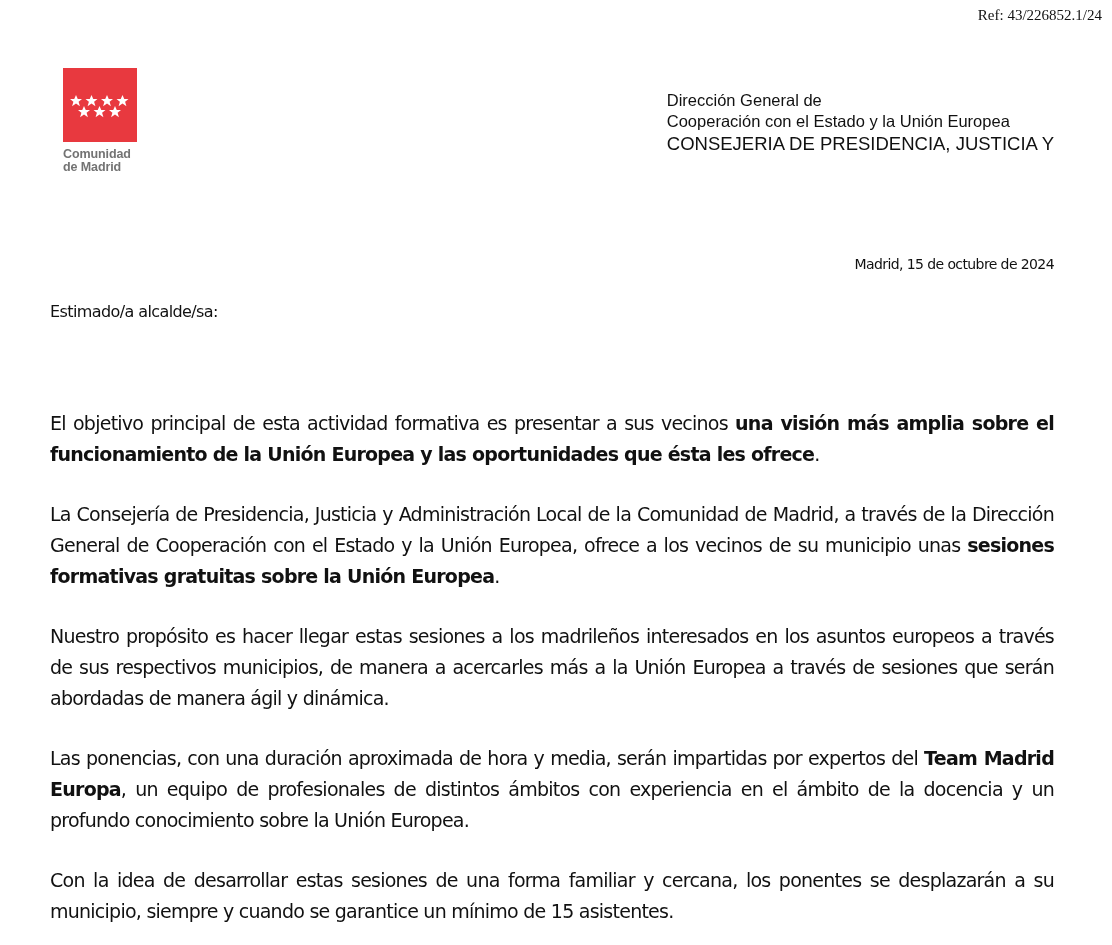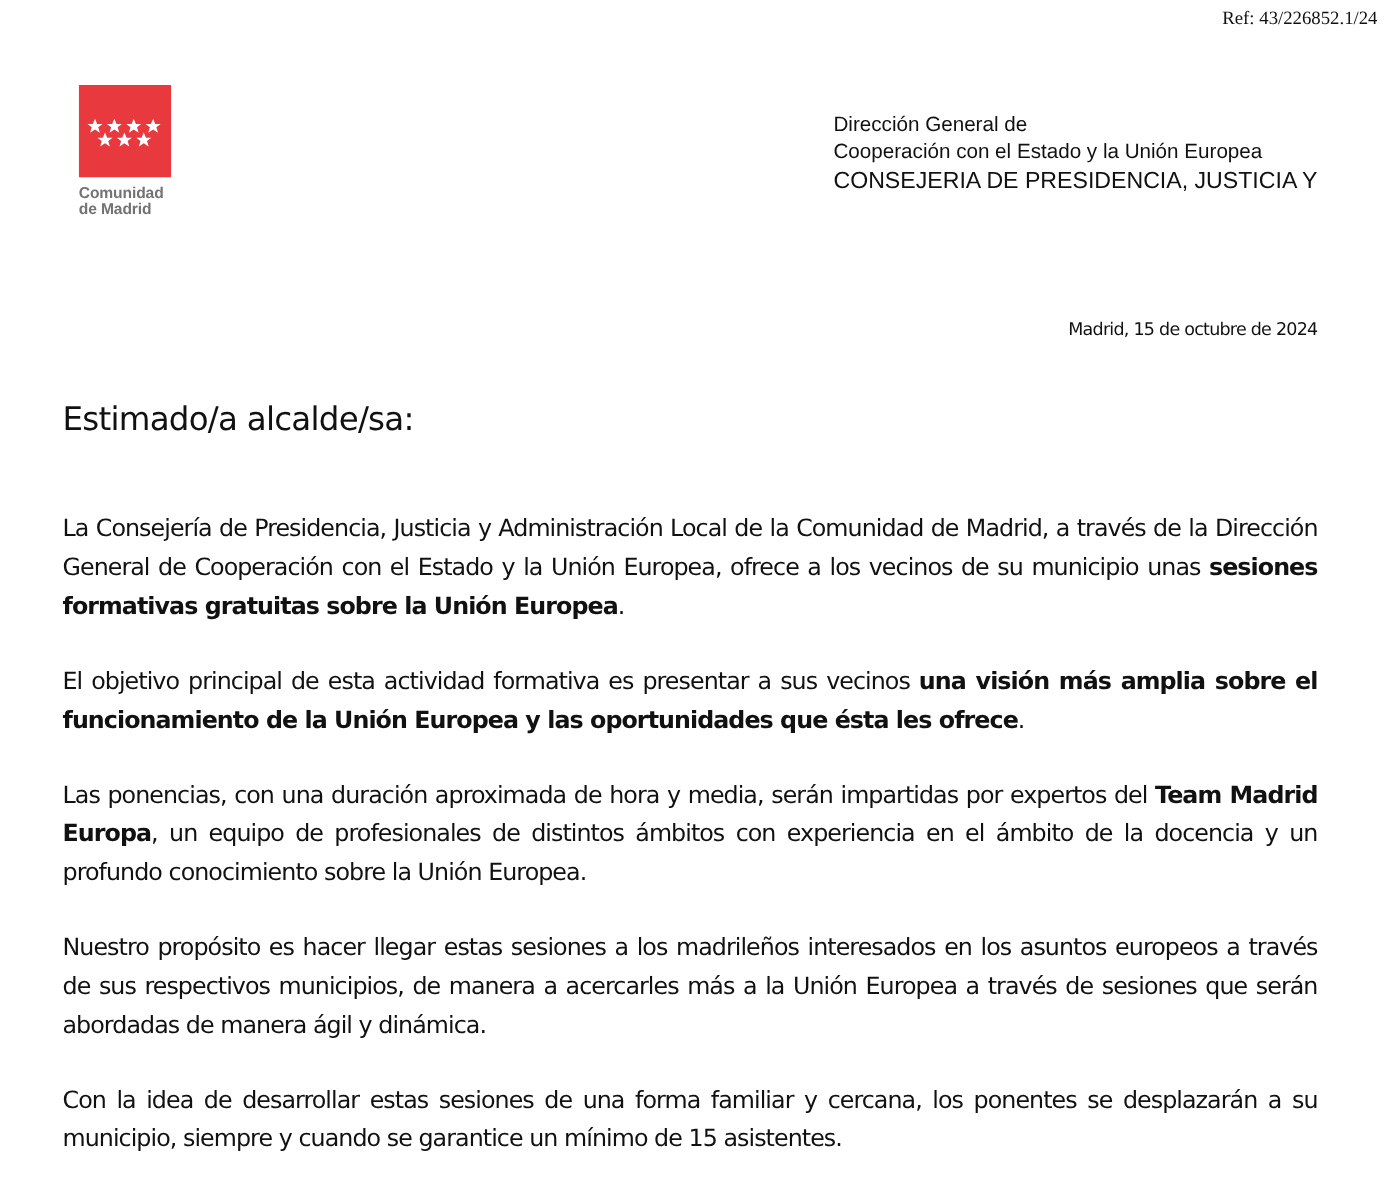--- a/index.html
+++ b/index.html
@@ -22,22 +22,22 @@
     position: absolute; right: 58px; top: 90px; text-align: left;
     font-family: "Liberation Sans", sans-serif; color: #111;
   }
   .org .l1, .org .l2 { font-size: 16.5px; line-height: 21px; }
   .org .l3, .org .l4 { font-size: 18.5px; line-height: 23px; }
   .date {
     position: absolute; right: 58px; top: 256px;
     font-family: "DejaVu Sans", sans-serif; font-size: 14px; letter-spacing: -0.6px;
   }
   .salutation {
-    position: absolute; left: 50px; top: 321px;
-    font-family: "DejaVu Sans", sans-serif; font-size: 26px; letter-spacing: -0.6px;
+    position: absolute; left: 50px; top: 302px;
+    font-family: "DejaVu Sans", sans-serif; font-size: 16px; letter-spacing: -0.6px;
   }
   .body-text {
     position: absolute; left: 50px; width: 1004px; top: 408px;
     font-family: "DejaVu Sans", sans-serif; font-size: 19px; line-height: 31px;
     letter-spacing: -0.75px; text-align: justify;
   }
   .body-text p { margin: 0 0 29px 0; }
   .body-text b { font-weight: bold; }
 </style>
 </head>
@@ -71,18 +71,18 @@
   <div class="l1">Dirección General de</div>
   <div class="l2">Cooperación con el Estado y la Unión Europea</div>
   <div class="l3">CONSEJERIA DE PRESIDENCIA, JUSTICIA Y</div>
 </div>
 
 <div class="date">Madrid, 15 de octubre de 2024</div>
 
 <div class="salutation">Estimado/a alcalde/sa:</div>
 
 <div class="body-text">
+  <p><span>El objetivo principal de esta actividad formativa es presentar a sus vecinos </span><b>una visión más amplia sobre el funcionamiento de la Unión Europea y las oportunidades que ésta les ofrece</b><span>.</span></p>
   <p><span>La Consejería de Presidencia, Justicia y Administración Local de la Comunidad de Madrid, a través de la Dirección General de Cooperación con el Estado y la Unión Europea, ofrece a los vecinos de su municipio unas </span><b>sesiones formativas gratuitas sobre la Unión Europea</b><span>.</span></p>
-  <p><span>El objetivo principal de esta actividad formativa es presentar a sus vecinos </span><b>una visión más amplia sobre el funcionamiento de la Unión Europea y las oportunidades que ésta les ofrece</b><span>.</span></p>
+  <p><span>Nuestro propósito es hacer llegar estas sesiones a los madrileños interesados en los asuntos europeos a través de sus respectivos municipios, de manera a acercarles más a la Unión Europea a través de sesiones que serán abordadas de manera ágil y dinámica.</span></p>
   <p><span>Las ponencias, con una duración aproximada de hora y media, serán impartidas por expertos del </span><b>Team Madrid Europa</b><span>, un equipo de profesionales de distintos ámbitos con experiencia en el ámbito de la docencia y un profundo conocimiento sobre la Unión Europea.</span></p>
-  <p><span>Nuestro propósito es hacer llegar estas sesiones a los madrileños interesados en los asuntos europeos a través de sus respectivos municipios, de manera a acercarles más a la Unión Europea a través de sesiones que serán abordadas de manera ágil y dinámica.</span></p>
   <p><span>Con la idea de desarrollar estas sesiones de una forma familiar y cercana, los ponentes se desplazarán a su municipio, siempre y cuando se garantice un mínimo de 15 asistentes.</span></p>
 </div>
 
 </body></html>

